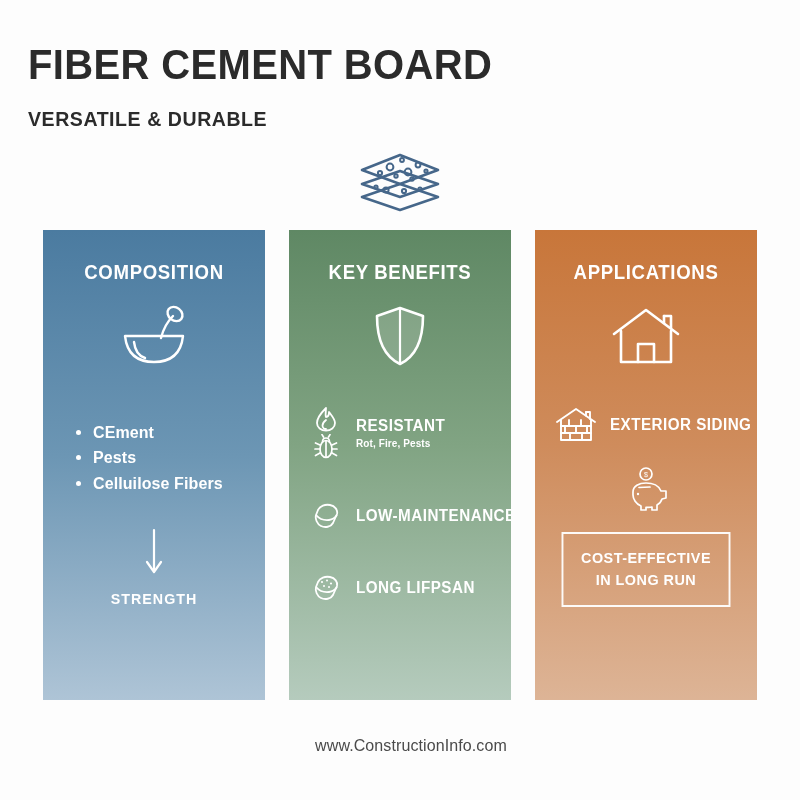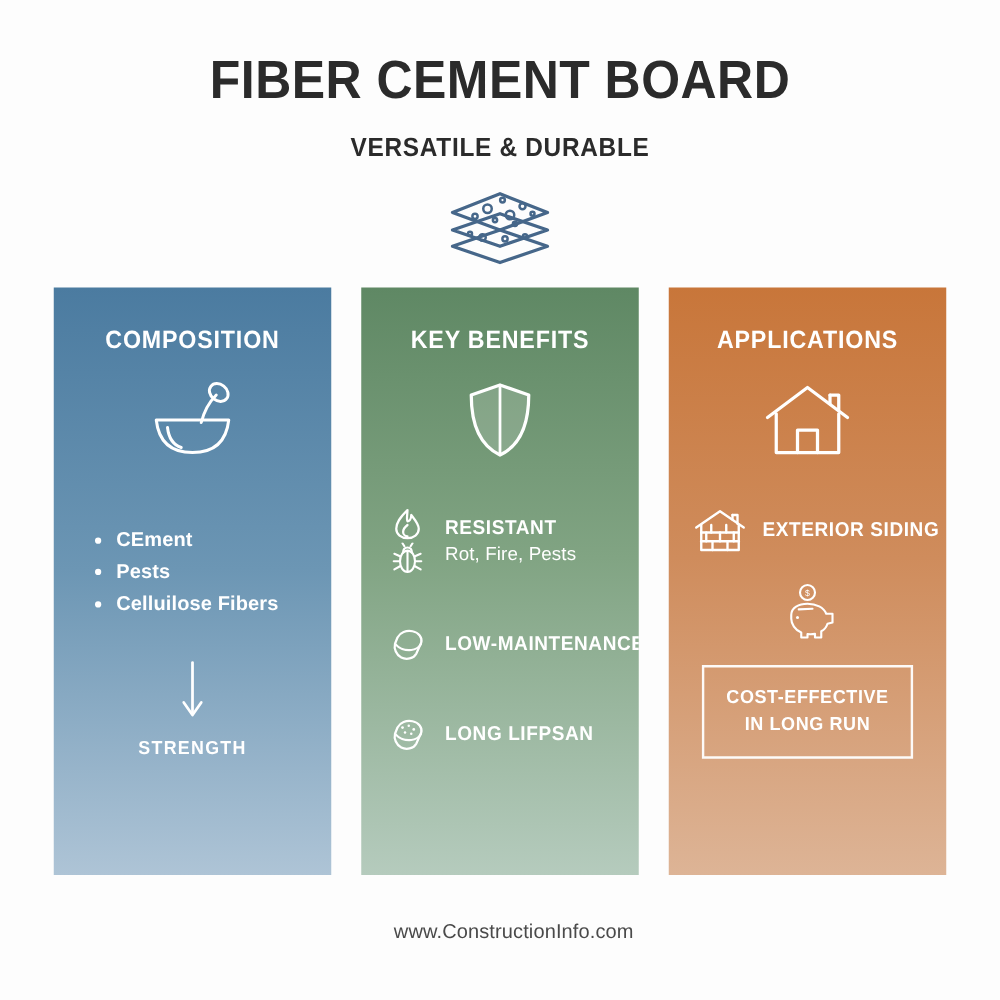--- a/index.html
+++ b/index.html
@@ -19,21 +19,20 @@
     height: 800px;
     box-sizing: border-box;
   }
 
   
   .header {
     position: absolute;
     top: 42px;
     left: 0;
     width: 800px;
-    text-align: center;
   }
   .title {
     font-size: 43px;
     font-weight: bold;
     letter-spacing: 0.4px;
     color: #2b2b2b;
     transform: scaleX(0.93);
     line-height: 1.05;
     margin: 0;
   }
@@ -155,22 +154,22 @@
   }
   .feature-text .ft-main {
     font-size: 16px;
     font-weight: bold;
     letter-spacing: 0.5px;
     transform: scaleX(0.95);
     transform-origin: left center;
     white-space: nowrap;
   }
   .feature-text .ft-sub {
-    font-size: 15px;
-    font-weight: normal;
+    font-size: 10px;
+    font-weight: bold;
     letter-spacing: 0.1px;
     margin-top: 3px;
     white-space: nowrap;
   }
 
   .badge {
     margin: 18px 11px 0 11px;
     border: 2px solid rgba(255,255,255,0.95);
     padding: 13px 6px 14px 6px;
     text-align: center;

